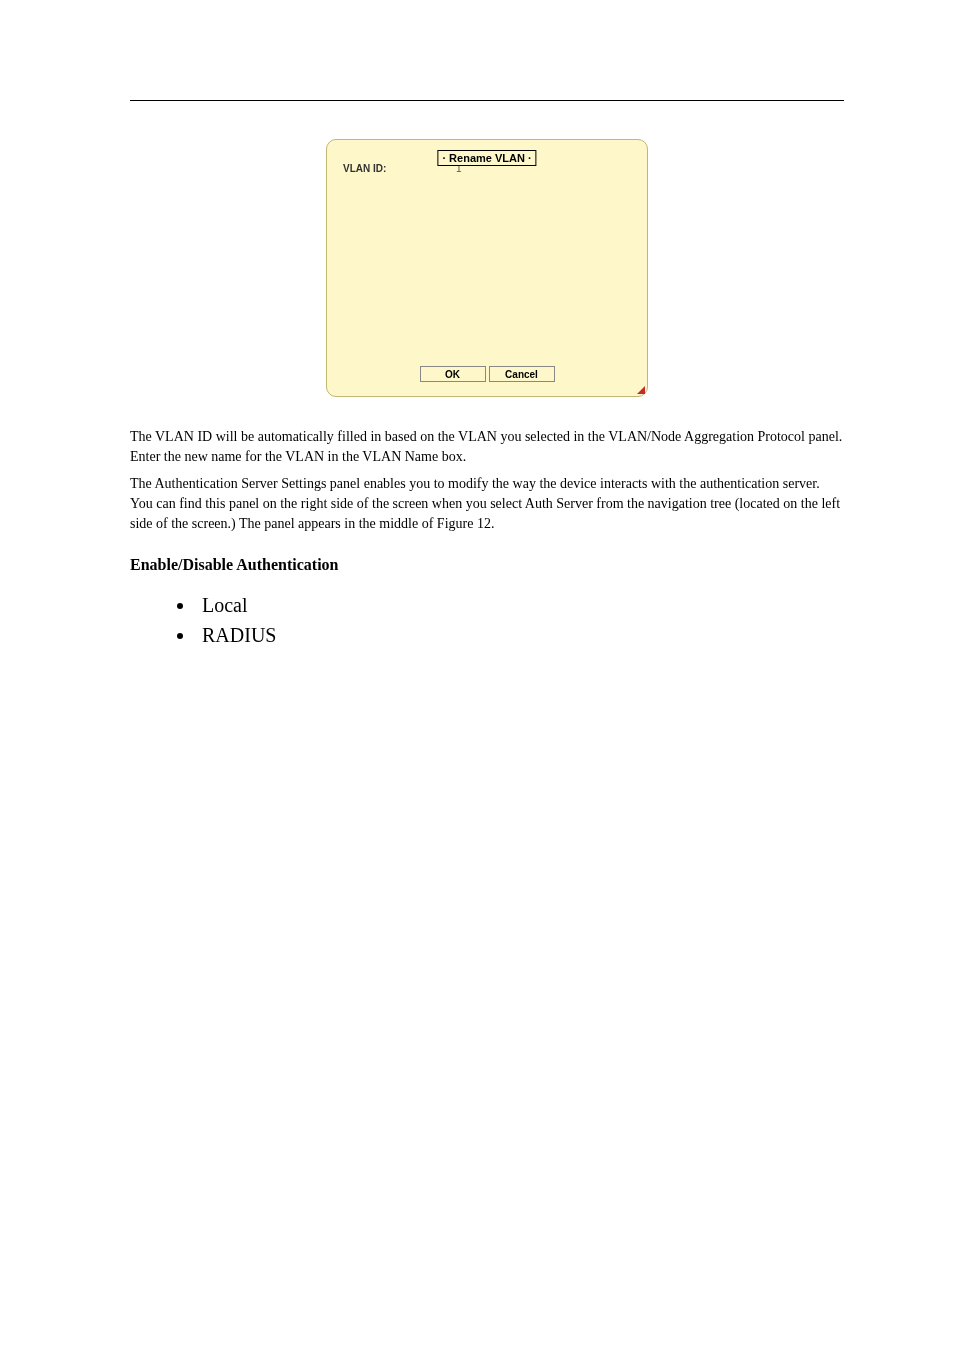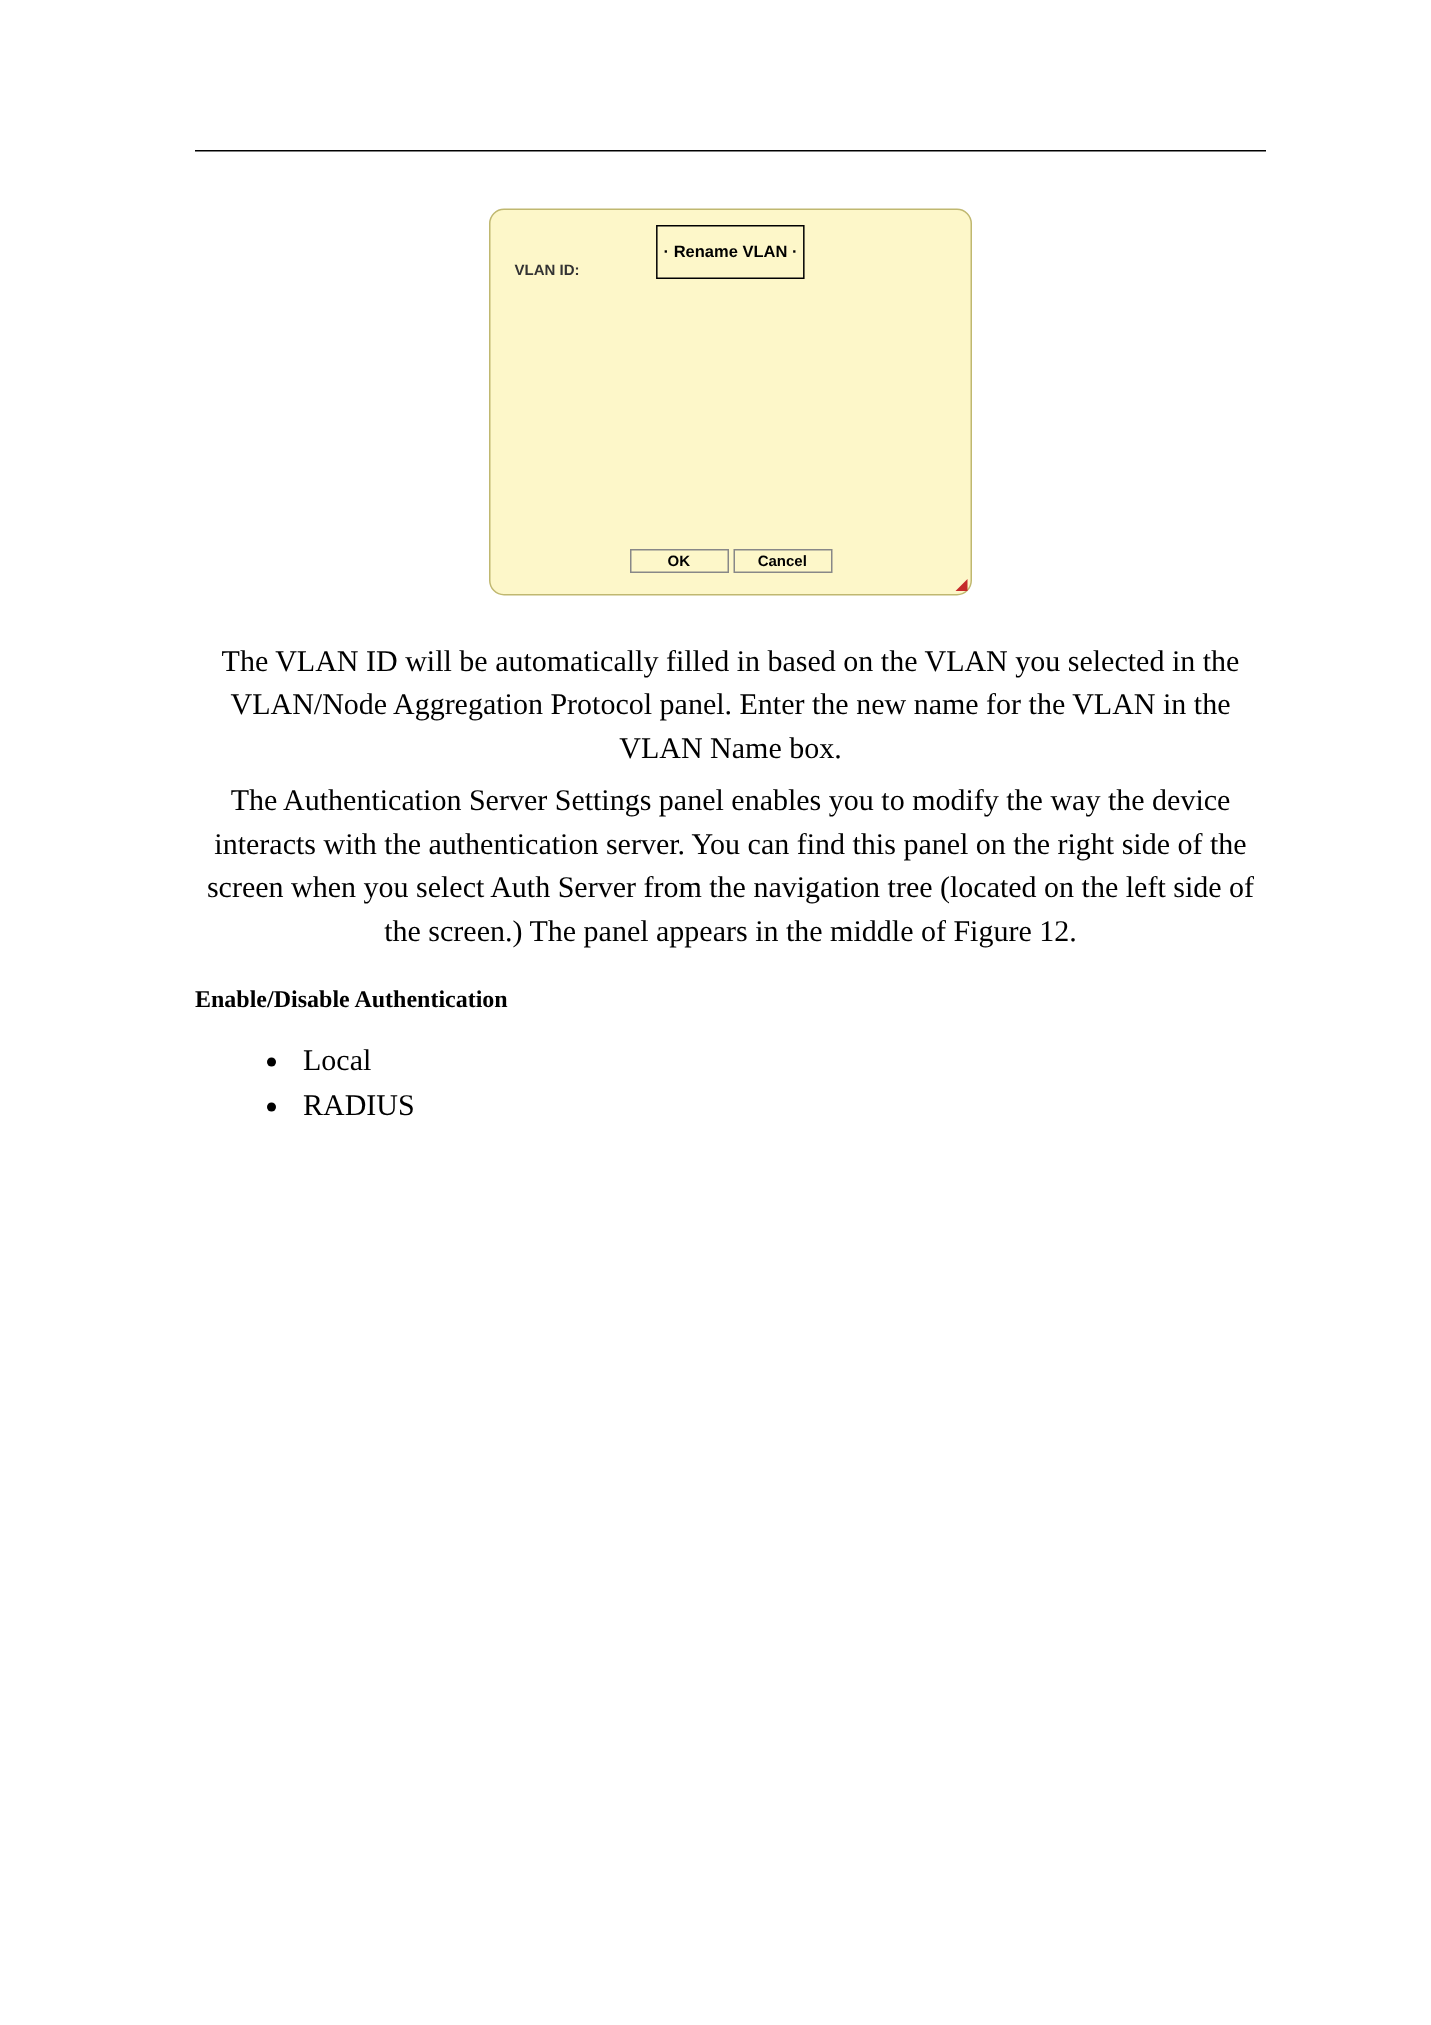--- a/index.html
+++ b/index.html
@@ -37,28 +37,28 @@
     .dialog-title {
       position: absolute;
       top: -1px;
       left: 50%;
       transform: translateX(-50%);
       background: #fdf7c9;
       border: 1px solid #000;
       font-family: Arial, sans-serif;
       font-size: 11px;
       font-weight: bold;
-      padding: 11px 4px;
+      padding: 1px 4px;
       top: 10px;
     }
     .dialog-row {
       display: flex;
       align-items: center;
       padding: 2px 16px;
-      margin-top: 12px;
+      margin-top: 0;
     }
     .dialog-row:first-of-type { margin-top: 18px; }
     .dialog-label {
       width: 110px;
       font-family: Arial, sans-serif;
       font-size: 10px;
       font-weight: bold;
       color: #333;
     }
     .dialog-input {
@@ -97,24 +97,23 @@
     .corner-mark {
       position: absolute;
       bottom: 2px;
       right: 2px;
       width: 0; height: 0;
       border-left: 8px solid transparent;
       border-bottom: 8px solid #c52a2a;
     }
     .body-text p {
       font-family: "Times New Roman", serif;
-      font-size: 20px;
+      font-size: 14px;
       line-height: 1.45;
       margin-bottom: 6px;
-      text-align: center;
     }
     .section-heading {
       font-family: "Times New Roman", serif;
       font-size: 24px;
       font-weight: bold;
       text-decoration: underline;
       margin: 34px 0 10px 0;
     }
     .subhead {
       font-family: "Times New Roman", serif;

